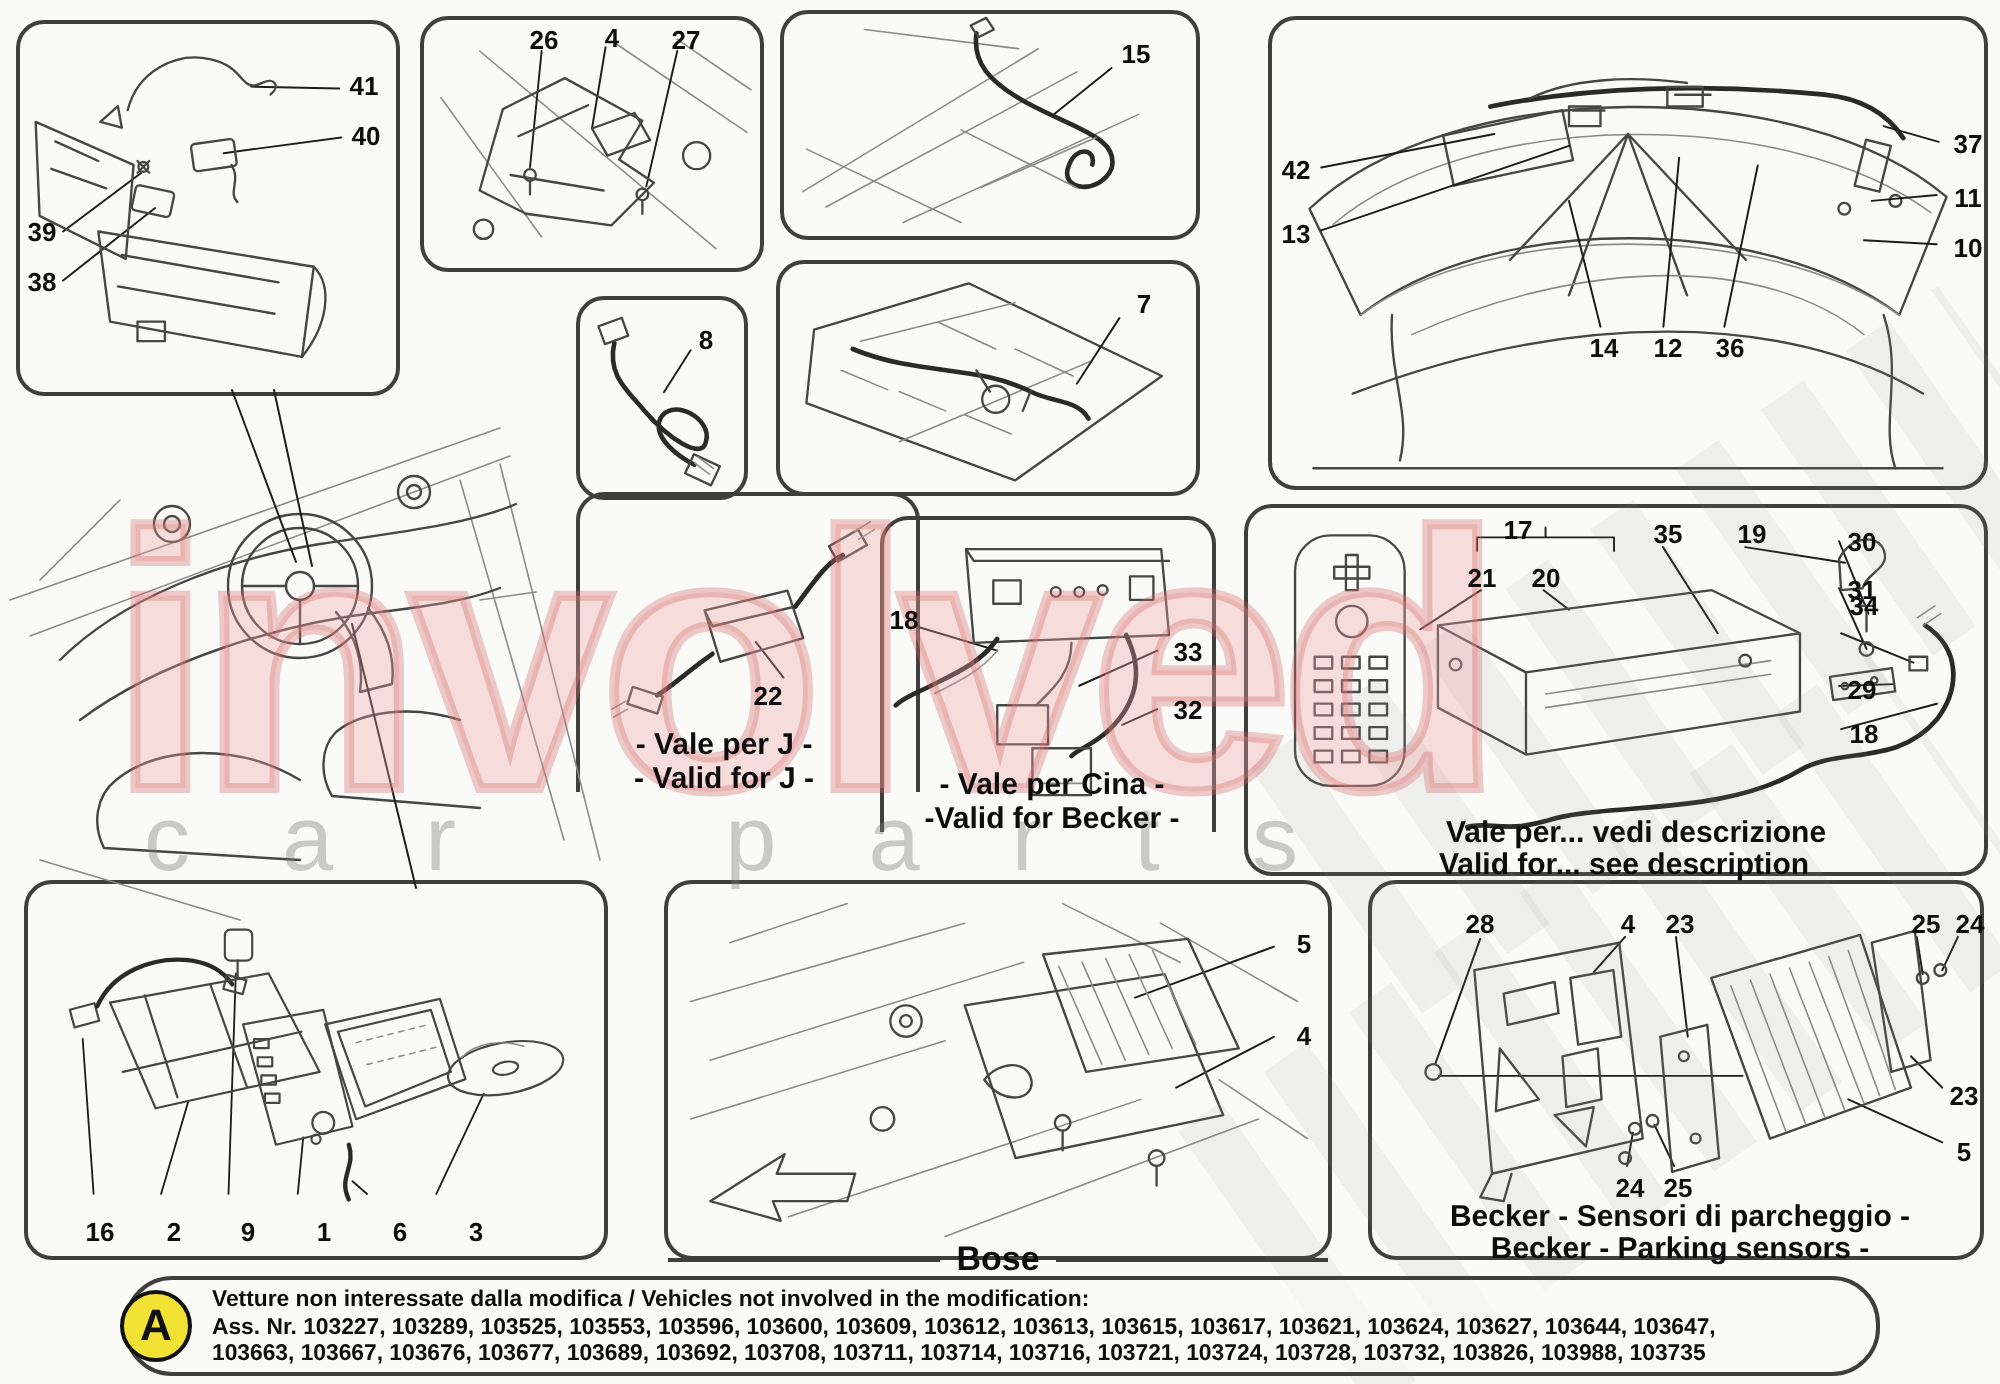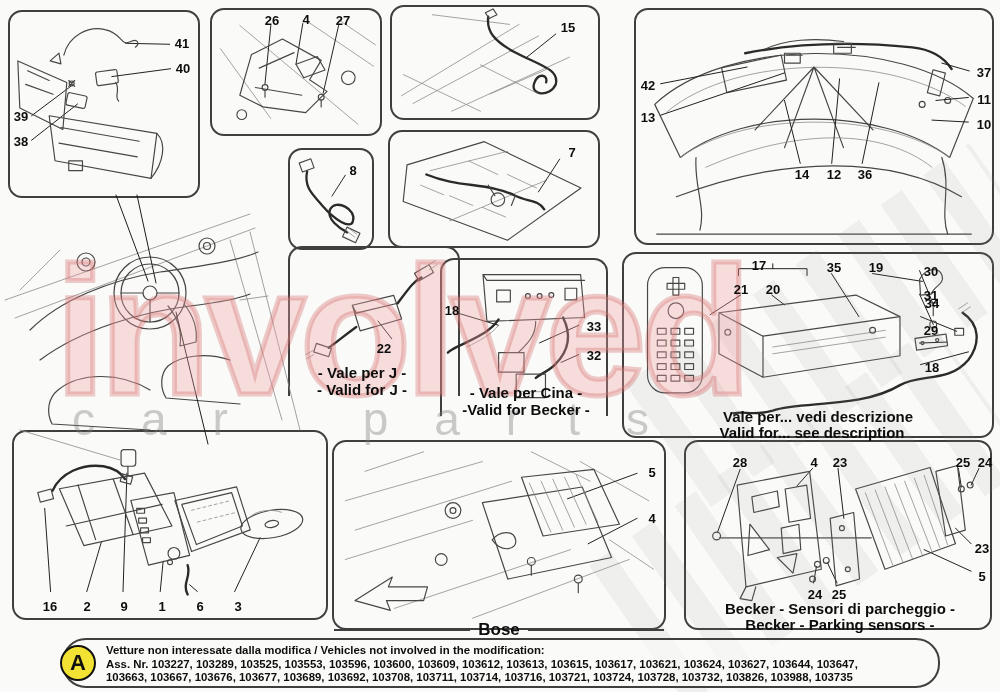--- a/index.html
+++ b/index.html
@@ -243,27 +243,27 @@
       <path class="thin" d="M340,56 l9,-6 M343,60 l9,-6"></path>
     </svg>
     <span class="co" style="left:135px;top:11px;">17</span>
     <span class="co" style="left:117px;top:35px;">21</span>
     <span class="co" style="left:149px;top:35px;">20</span>
     <span class="co" style="left:210px;top:13px;">35</span>
     <span class="co" style="left:252px;top:13px;">19</span>
     <span class="co" style="left:307px;top:17px;">30</span>
     <span class="co" style="left:307px;top:41px;">31</span>
     <span class="co" style="left:308px;top:49px;">34</span>
-    <span class="co" style="left:307px;top:76px;">29</span>
+    <span class="co" style="left:307px;top:91px;">29</span>
     <span class="co" style="left:308px;top:113px;">18</span>
     <span class="cap" style="left:194px;top:154px;font-size:15px;">Vale per... vedi descrizione</span>
     <span class="cap" style="left:188px;top:170px;font-size:15px;">Valid for... see description</span>
   </div>
 
-  <div class="panel" style="left:12px;top:430px;width:316px;height:190px;padding-left:16px;">
+  <div class="panel" style="left:12px;top:440px;width:292px;height:190px;padding-left:16px;">
     <svg class="draw" viewBox="0 0 316 190">
       <path class="lead" d="M36,163 L30,78 M73,163 L88,112 M110,163 L114,42 M148,163 L151,132 M186,163 L178,156 M224,163 L250,108"></path>
       <rect x="24" y="60" width="14" height="10" transform="rotate(-15 31 65)"></rect>
       <path class="thick" d="M38,60 C46,42 68,32 90,35 C102,37 108,42 112,48"></path>
       <rect x="108" y="44" width="11" height="8" transform="rotate(15 113 48)"></rect>
       <rect x="108" y="18" width="15" height="17" rx="3"></rect>
         <path d="M115,35 L115,44"></path>
       <path d="M45,58 L132,42 L160,96 L70,116 Z M64,54 L82,110 M100,48 L120,104 M52,96 L150,74"></path>
       <path d="M118,70 L162,62 L178,126 L136,136 Z"></path>
       <rect x="124" y="78" width="8" height="5"></rect>

